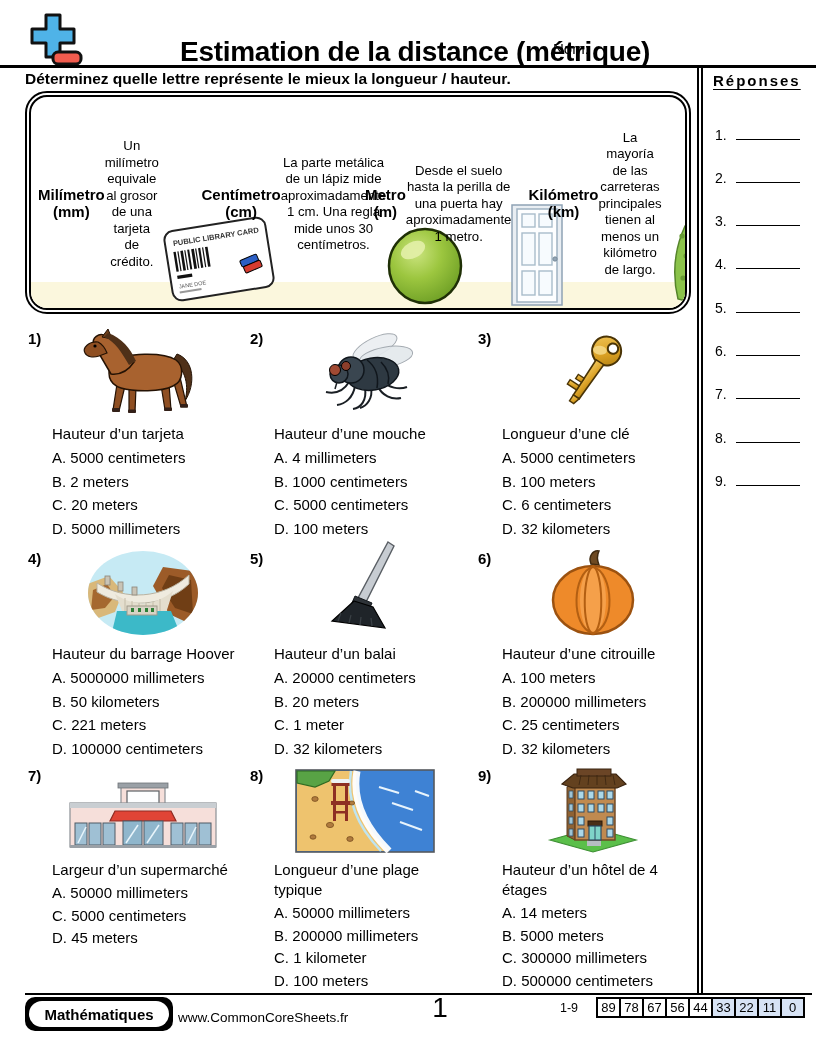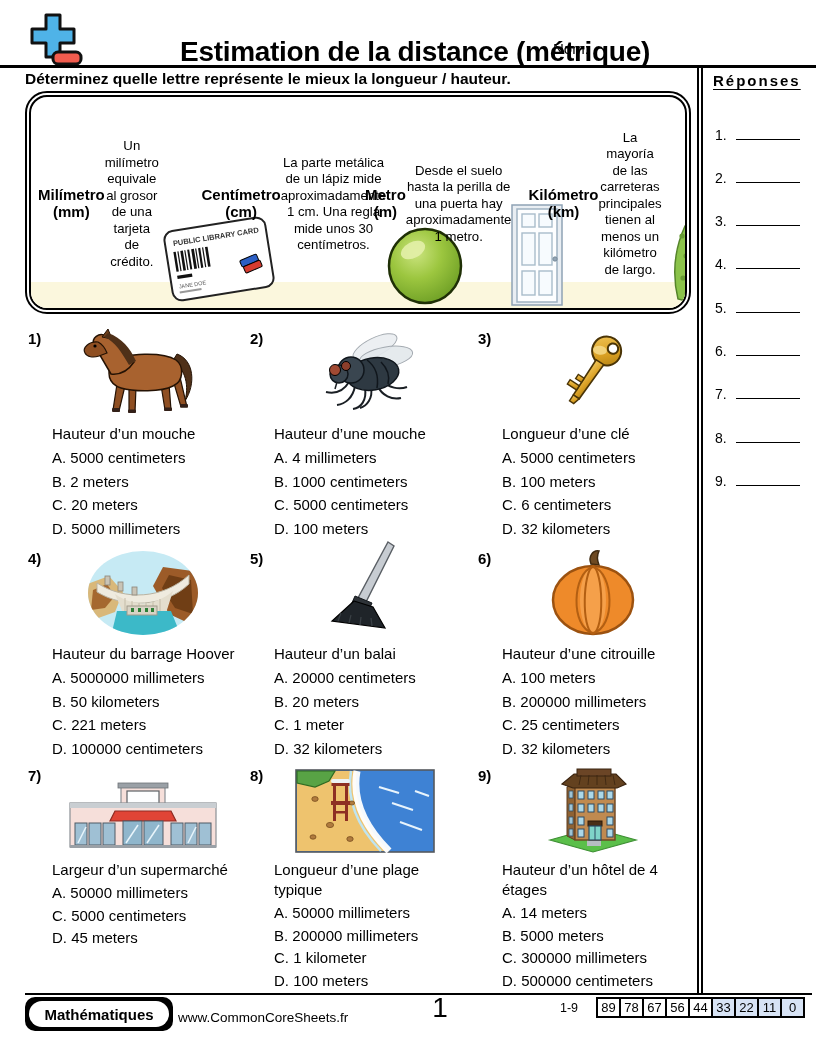--- a/index.html
+++ b/index.html
@@ -190,21 +190,21 @@
           <rect x="103" y="76" width="8" height="3.5" rx="1"></rect>
       </g>
       <path d="M36 34 C29 44 31 56 44 60 C58 64 84 64 96 58 C107 53 107 38 99 32 C87 24 48 24 36 34 Z" fill="#A8622F" stroke="#241204" stroke-width="1.5"></path>
       <path d="M34 46 L17 17 C14 10 22 4 29 8 L41 15 L57 34 C51 43 43 47 34 46 Z" fill="#A8622F" stroke="#241204" stroke-width="1.5"></path>
       <path d="M21 14 C12 13 5 20 8 25 C10 29 16 30 22 28 L30 25 C28 20 25 16 21 14 Z" fill="#8F4F22" stroke="#241204" stroke-width="1.2"></path>
       <path d="M25 9 L31 1 L35 11 Z" fill="#70401C" stroke="#241204" stroke-width="1"></path>
       <path d="M31 5 C45 10 53 20 59 33 L52 37 C45 25 38 13 27 9 Z" fill="#4F3018"></path>
       <circle cx="18" cy="18" r="1.6" fill="#000"></circle>
     </svg>
   </div>
-  <div class="qtitle">Hauteur d’un mouche</div>
+  <div class="qtitle">Hauteur d’un tarjeta</div>
   <div class="qopt">A. 5000 centimeters</div>
   <div class="qopt">B. 2 meters</div>
   <div class="qopt">C. 20 meters</div>
   <div class="qopt">D. 5000 millimeters</div>
 </div>
 
 <div class="q" style="left:250px; top:326px;">
   <span class="qnum">2)</span>
   <div class="qfig">
     <svg width="100" height="86" viewBox="0 0 100 86">

